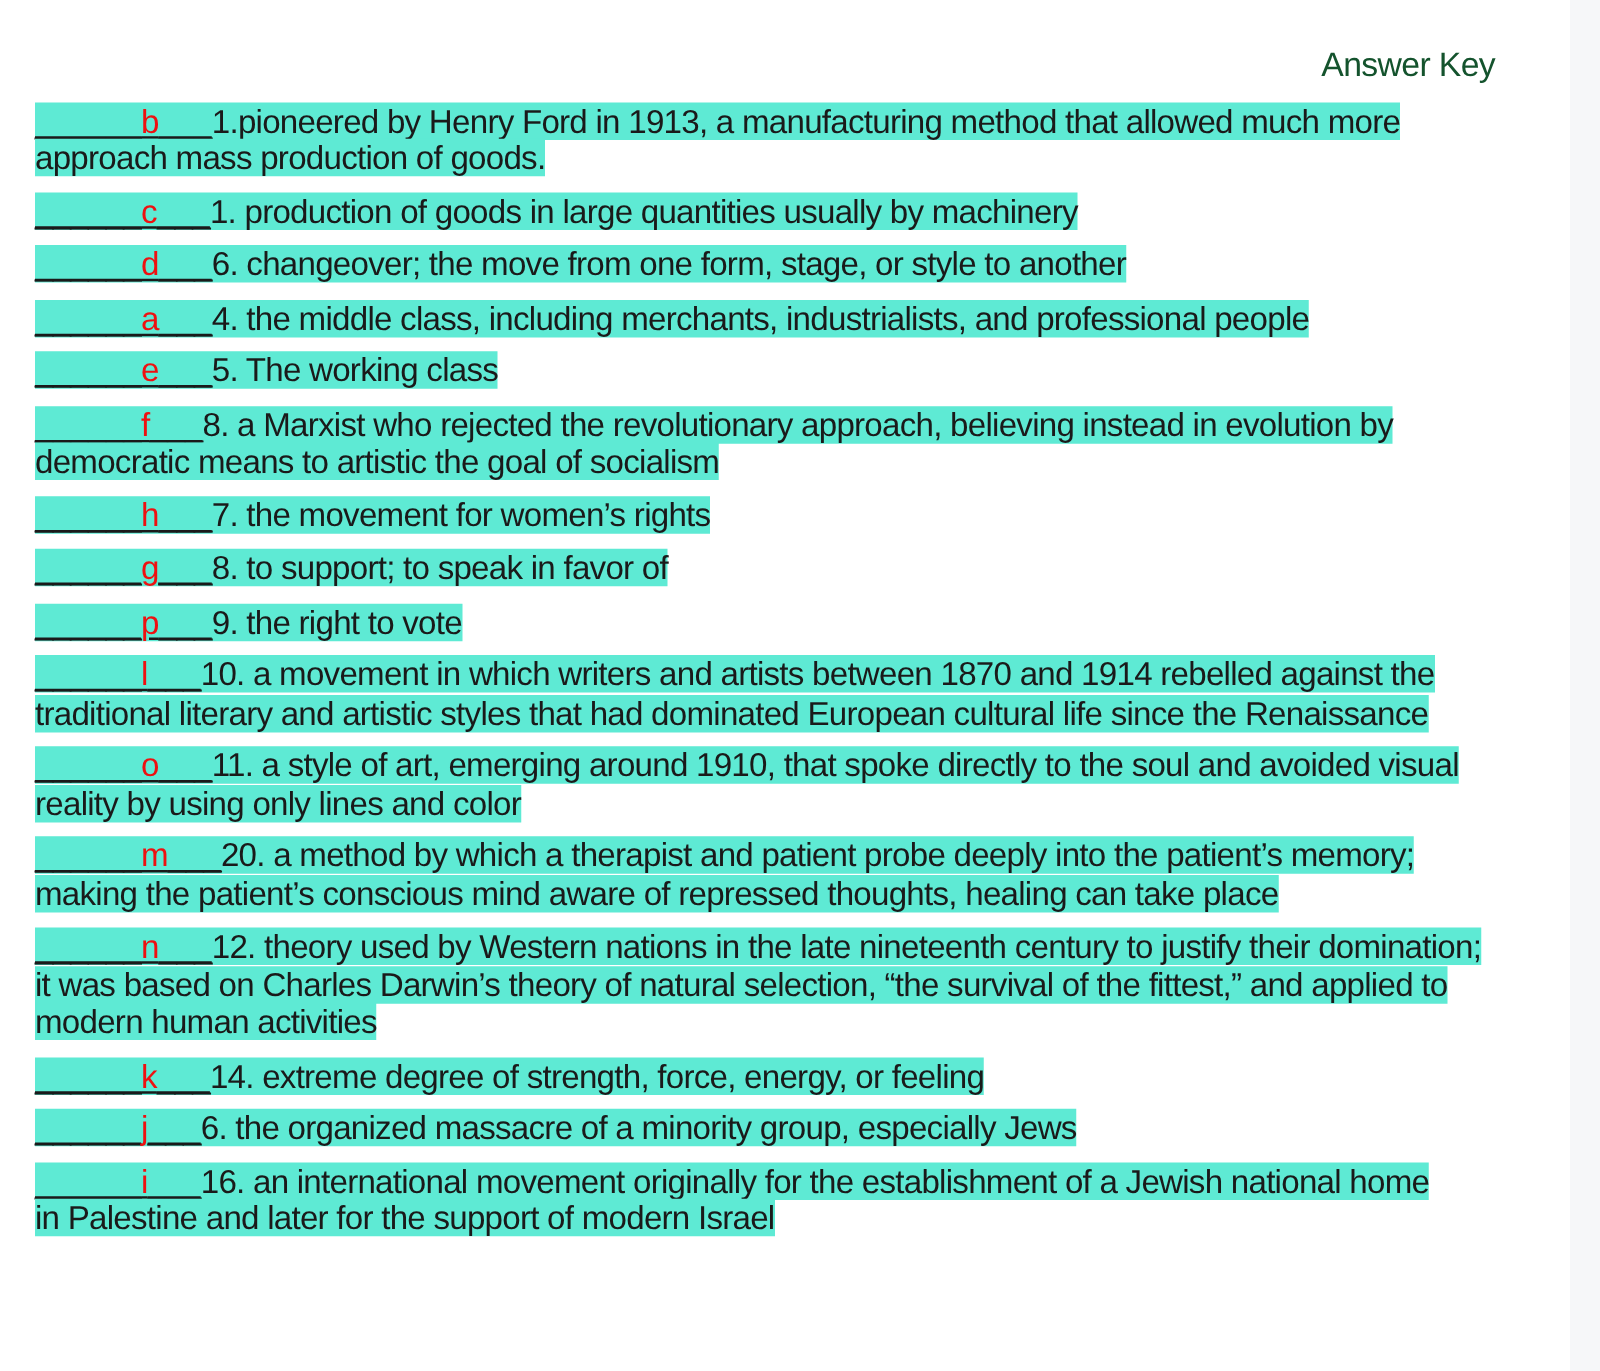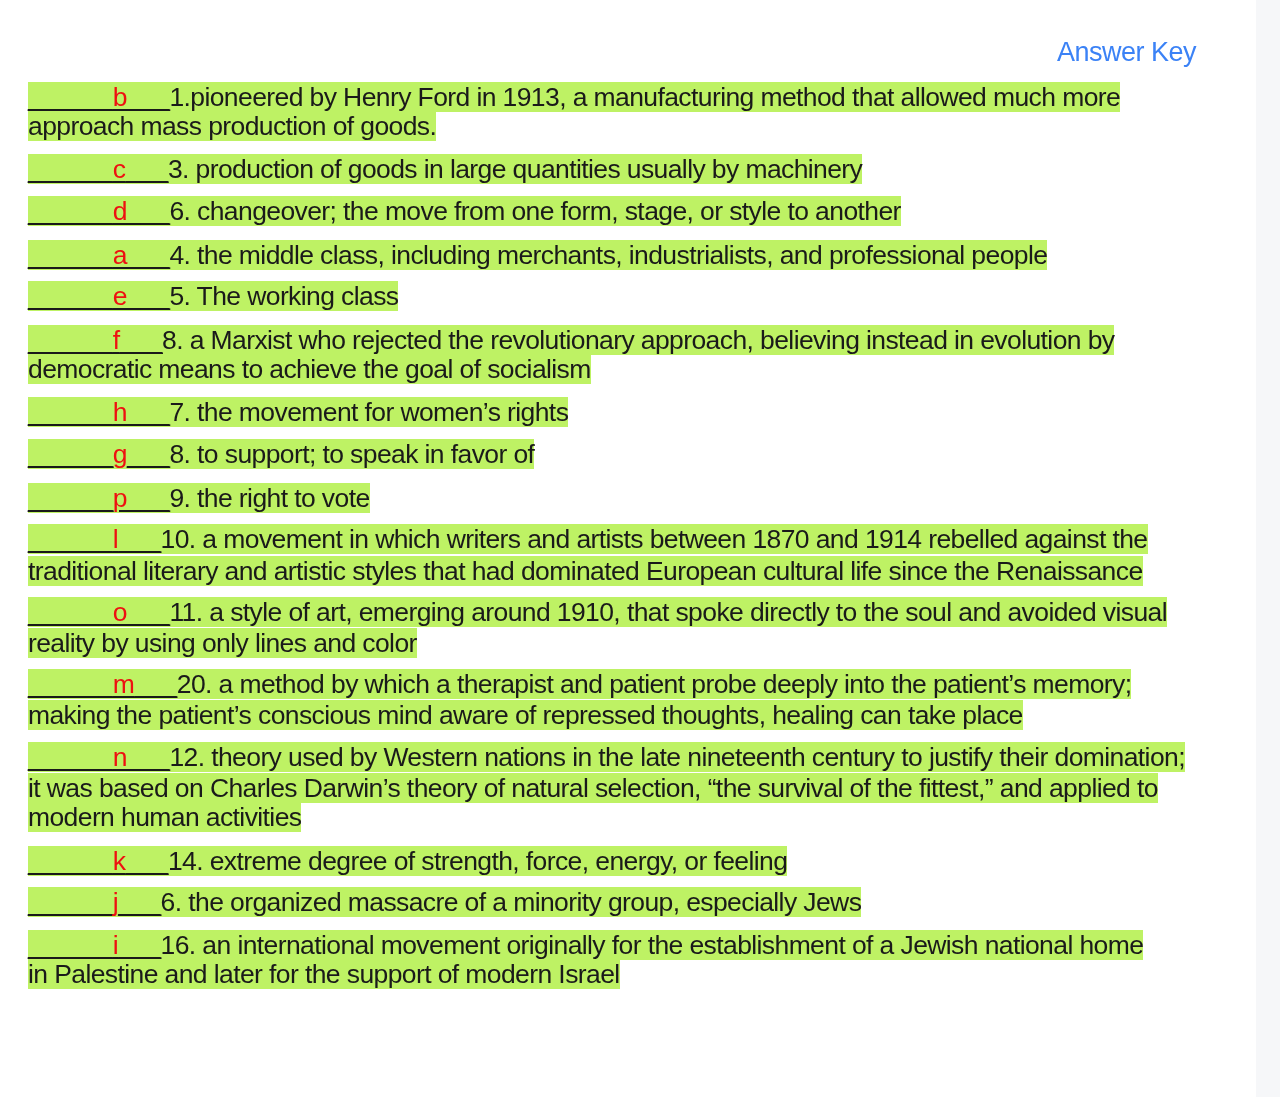--- a/index.html
+++ b/index.html
@@ -2,57 +2,57 @@
 <html><head>
 <meta charset="utf-8">
 <style>
   html, body { margin: 0; padding: 0; }
   body {
     width: 1280px; height: 1097px; background: #ffffff; position: relative; overflow: hidden;
     font-family: "Liberation Sans", sans-serif; color: #1a1a1a;
   }
   .right-gutter { position: absolute; left: 1256px; top: 0; width: 24px; height: 1097px; background: #f6f7f9; }
   .page { position: absolute; left: 0; top: 0; width: 1256px; height: 1097px; overflow: hidden; }
-  .answer-key { position: absolute; left: 1057px; top: 37px; font-size: 27px; color: #3b82f6; letter-spacing: -0.5px; }
+  .answer-key { position: absolute; left: 1057px; top: 37px; font-size: 27px; color: #14532d; letter-spacing: -0.5px; }
   .item { position: absolute; left: 28px; width: 1400px; font-size: 26.5px; line-height: 29px; letter-spacing: -0.6px; white-space: nowrap; }
   .line { display: block; height: 29px; }
-  .hl { background: #bef264; }
+  .hl { background: #5eead4; }
   .blank { text-decoration: underline; text-decoration-thickness: 1.5px; text-underline-offset: 3px; color: #1a1a1a; }
   .ans { color: #ee1111; text-decoration: underline; text-decoration-color: #1a1a1a; text-decoration-thickness: 1.5px; text-underline-offset: 3px; }
 </style>
 </head>
 <body>
 
 <div class="page">
   <div class="answer-key">Answer Key</div>
 
   <div class="item" style="top:83px">
     <span class="line"><span class="hl"><span class="blank">______</span><span class="ans">b</span><span class="blank">___</span><span>1.pioneered by Henry Ford in 1913, a manufacturing method that allowed much more</span></span></span>
     <span class="line"><span class="hl">approach mass production of goods.</span></span>
   </div>
 
   <div class="item" style="top:155px">
-    <span class="line"><span class="hl"><span class="blank">______</span><span class="ans">c</span><span class="blank">___</span><span>3. production of goods in large quantities usually by machinery</span></span></span>
+    <span class="line"><span class="hl"><span class="blank">______</span><span class="ans">c</span><span class="blank">___</span><span>1. production of goods in large quantities usually by machinery</span></span></span>
   </div>
 
   <div class="item" style="top:197px">
     <span class="line"><span class="hl"><span class="blank">______</span><span class="ans">d</span><span class="blank">___</span><span>6. changeover; the move from one form, stage, or style to another</span></span></span>
   </div>
 
   <div class="item" style="top:241px">
     <span class="line"><span class="hl"><span class="blank">______</span><span class="ans">a</span><span class="blank">___</span><span>4. the middle class, including merchants, industrialists, and professional people</span></span></span>
   </div>
 
   <div class="item" style="top:282px">
     <span class="line"><span class="hl"><span class="blank">______</span><span class="ans">e</span><span class="blank">___</span><span>5. The working class</span></span></span>
   </div>
 
   <div class="item" style="top:326px">
     <span class="line"><span class="hl"><span class="blank">______</span><span class="ans">f</span><span class="blank">___</span><span>8. a Marxist who rejected the revolutionary approach, believing instead in evolution by</span></span></span>
-    <span class="line"><span class="hl">democratic means to achieve the goal of socialism</span></span>
+    <span class="line"><span class="hl">democratic means to artistic the goal of socialism</span></span>
   </div>
 
   <div class="item" style="top:398px">
     <span class="line"><span class="hl"><span class="blank">______</span><span class="ans">h</span><span class="blank">___</span><span>7. the movement for women’s rights</span></span></span>
   </div>
 
   <div class="item" style="top:440px">
     <span class="line"><span class="hl"><span class="blank">______</span><span class="ans">g</span><span class="blank">___</span><span>8. to support; to speak in favor of</span></span></span>
   </div>
 

